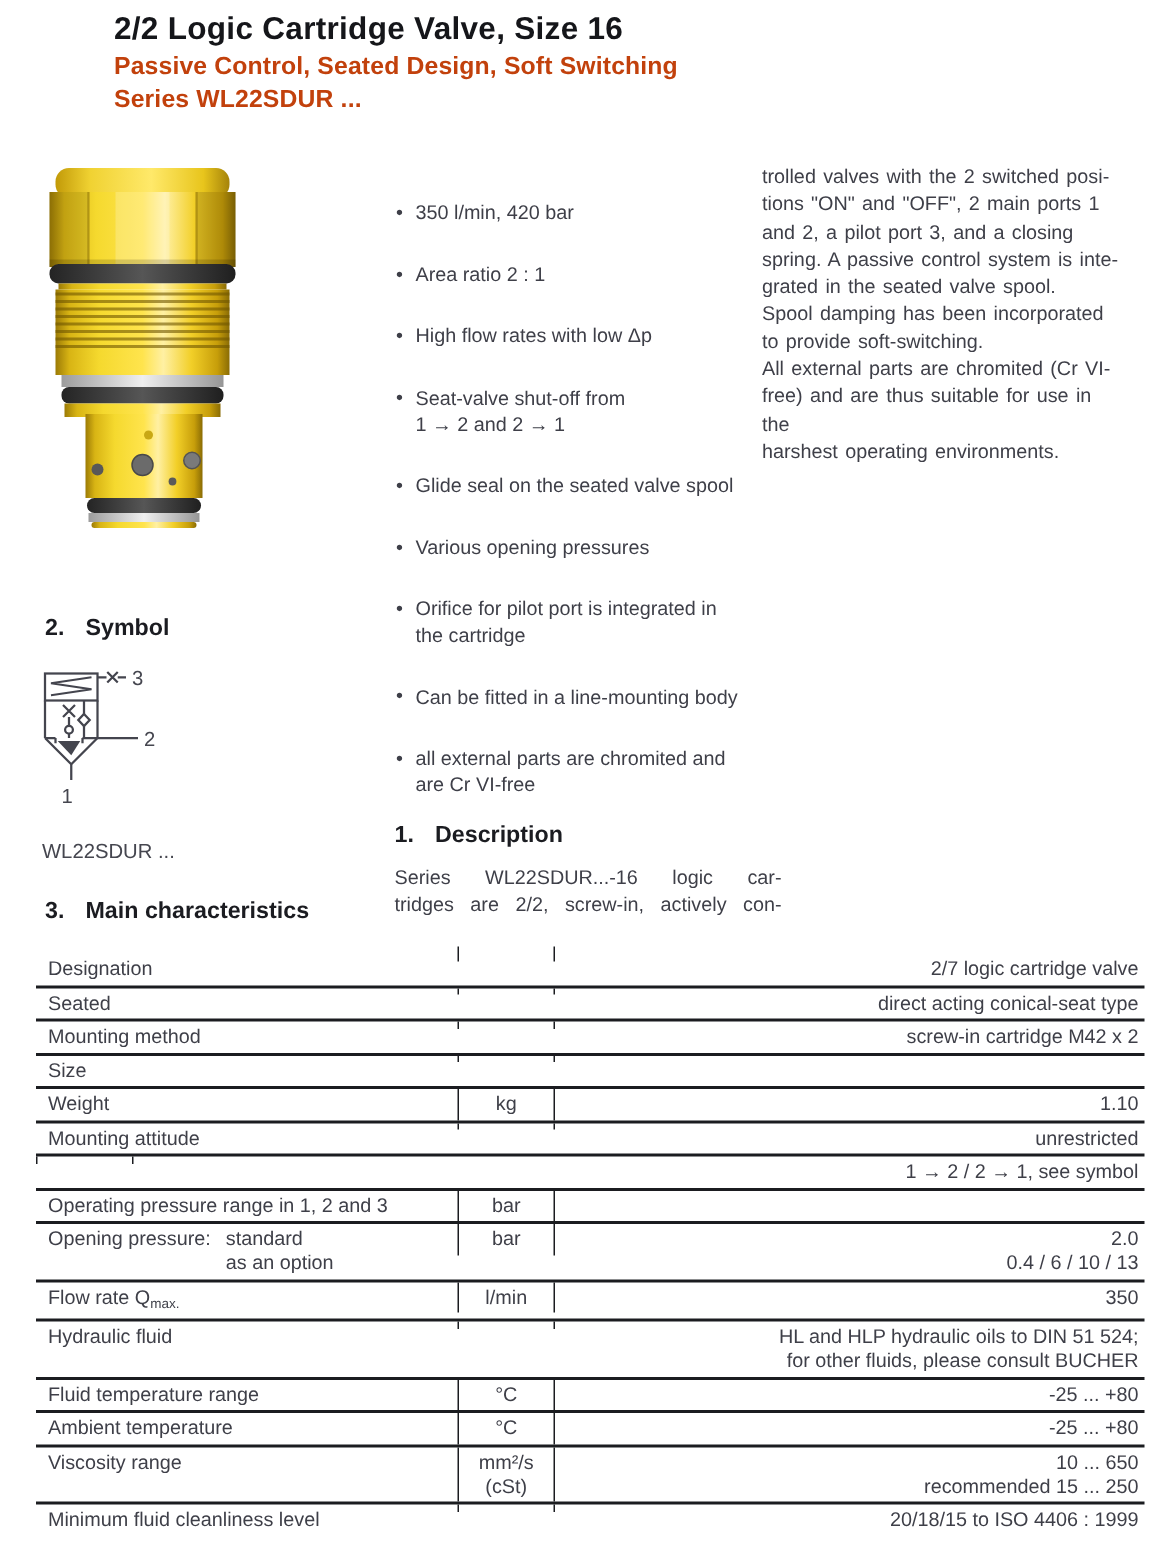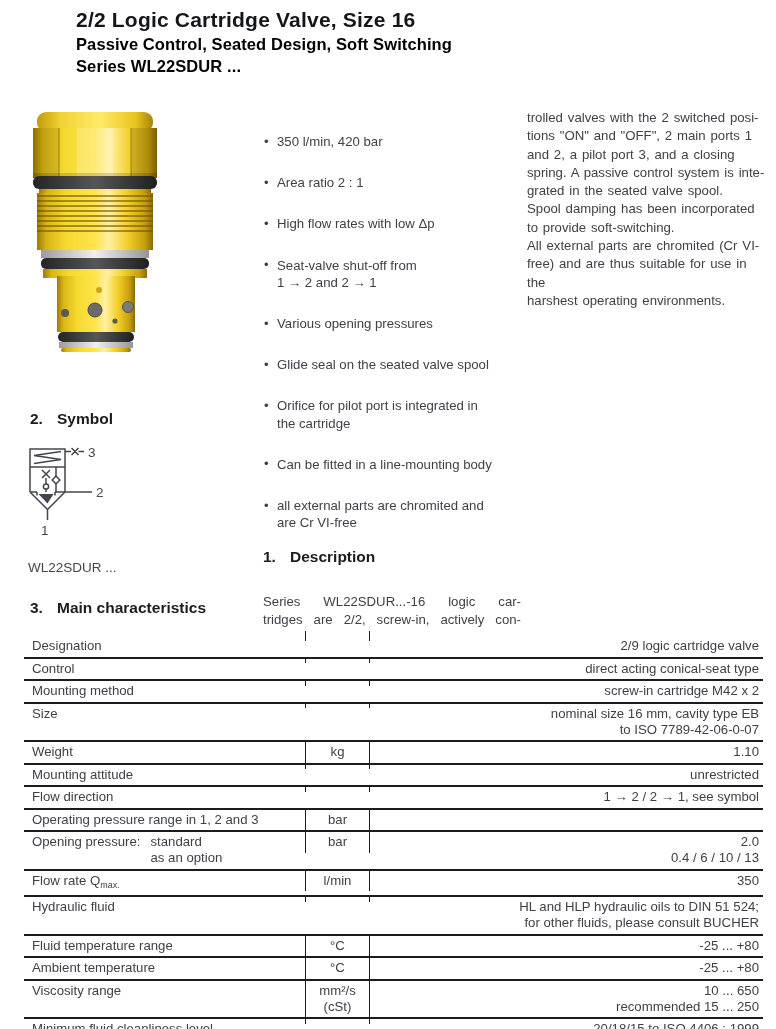--- a/index.html
+++ b/index.html
@@ -6,38 +6,38 @@
   html,body { background:#ffffff; }
   .page {
     position:relative; width:776px; height:1029px; margin:0 auto;
     background:#ffffff; overflow:hidden;
     font-family:"Liberation Sans","DejaVu Sans",sans-serif;
     color:#3e3f48;
   }
   
   .doc-header { position:absolute; left:30px; top:8px;margin-left:46px; }
   .title { font-size:21px; font-weight:700; color:#15161a; letter-spacing:0.2px; }
-  .subtitle { font-size:16.5px; font-weight:700; color:#000000; margin-top:3px; letter-spacing:0.1px; }
+  .subtitle { font-size:16.5px; font-weight:700; color:#c2410c; margin-top:3px; letter-spacing:0.1px; }
   
   .valve-figure { position:absolute; left:31px; top:110px; width:130px; height:242px; }
   .features-col { position:absolute; left:263px; top:109px; width:258px; }
   .feature-list { list-style:none; }
   .feature-list li {
     position:relative; padding-left:14px; font-size:13.2px; line-height:17.2px;
     white-space:pre-line; color:#3e3f48;margin-top:24px;
   }
   .feature-list li::before { content:"\2022"; position:absolute; left:1px; top:-0.5px; }
   .sec-heading { display:flex; font-size:15.5px; font-weight:700; color:#1b1c21; }
   .sec-heading .num { width:27px; flex:0 0 27px; }
   .desc-heading { margin-top:17px; }
   .desc-par-1 {
-    margin-top:27px; font-size:13.2px; line-height:17.4px; white-space:pre-line;
+    margin-top:10px; font-size:13.2px; line-height:17.4px; white-space:pre-line;
     text-align:justify; text-align-last:justify; color:#3e3f48;
   }
-  .right-col { position:absolute; left:527px; top:109px; width:240px; }
+  .right-col { position:absolute; left:508px; top:109px; width:240px; }
   .right-col p { font-size:13.2px; line-height:18.3px; white-space:pre-line; word-spacing:1.2px; color:#3e3f48; }
   
   .symbol-section { position:absolute; left:28px; top:410px; }
   .symbol-section .sec-heading { margin-left:2px; }
   .symbol-svg { display:block; margin-top:15px; }
   .symbol-caption { margin-top:17px; font-size:13.5px; color:#45464f; }
   
   .char-section { position:absolute; left:24px; top:599px; width:739px; }
   .char-section .sec-heading { margin-left:6px; }
   .char-table { margin-top:14px; width:739px; font-size:13.2px; line-height:16px; color:#3e3f48; }
@@ -141,22 +141,22 @@
     </svg>
   </div>
 
   <div class="features-col">
     <ul class="feature-list">
         <li>350 l/min, 420 bar</li>
         <li>Area ratio 2 : 1</li>
         <li>High flow rates with low Δp</li>
         <li>Seat-valve shut-off from
 1 → 2 and 2 → 1</li>
+        <li>Glide seal on the seated valve spool</li>
         <li>Various opening pressures</li>
-        <li>Glide seal on the seated valve spool</li>
         <li>Orifice for pilot port is integrated in
 the cartridge</li>
         <li>Can be fitted in a line-mounting body</li>
         <li>all external parts are chromited and
 are Cr VI-free</li>
       </ul>
     <div class="sec-heading desc-heading">
       <span class="num">1.</span>
       <span>Description</span>
     </div>
@@ -219,50 +219,47 @@
 
   <section class="char-section">
     <div class="sec-heading">
       <span class="num">3.</span>
       <span>Main characteristics</span>
     </div>
     <div class="char-table">
         <div class="t-row">
           <div class="t-cell t-label"><span>Designation</span></div>
           <div class="t-cell t-unit"></div>
-          <div class="t-cell t-value">2/9 logic cartridge valve</div>
-        </div>
-        <div class="t-row">
-          <div class="t-cell t-label"><span>Control</span></div>
+          <div class="t-cell t-value">2/7 logic cartridge valve</div>
+        </div>
+        <div class="t-row">
+          <div class="t-cell t-label"><span>Seated</span></div>
           <div class="t-cell t-unit"></div>
           <div class="t-cell t-value">direct acting conical-seat type</div>
         </div>
         <div class="t-row">
           <div class="t-cell t-label"><span>Mounting method</span></div>
           <div class="t-cell t-unit"></div>
           <div class="t-cell t-value">screw-in cartridge M42 x 2</div>
         </div>
         <div class="t-row">
           <div class="t-cell t-label"><span>Size</span></div>
           <div class="t-cell t-unit"></div>
-          <div class="t-cell t-value">nominal size 16 mm, cavity type EB
-to ISO 7789-42-06-0-07</div>
         </div>
         <div class="t-row">
           <div class="t-cell t-label"><span>Weight</span></div>
           <div class="t-cell t-unit">kg</div>
           <div class="t-cell t-value">1.10</div>
         </div>
         <div class="t-row">
           <div class="t-cell t-label"><span>Mounting attitude</span></div>
           <div class="t-cell t-unit"></div>
           <div class="t-cell t-value">unrestricted</div>
         </div>
         <div class="t-row">
-          <div class="t-cell t-label"><span>Flow direction</span></div>
           <div class="t-cell t-unit"></div>
           <div class="t-cell t-value">1 → 2 / 2 → 1, see symbol</div>
         </div>
         <div class="t-row">
           <div class="t-cell t-label"><span>Operating pressure range in 1, 2 and 3</span></div>
           <div class="t-cell t-unit">bar</div>
         </div>
         <div class="t-row">
           <div class="t-cell t-label"><span>Opening pressure:</span><span class="t-label-secondary">standard
 as an option</span></div>

